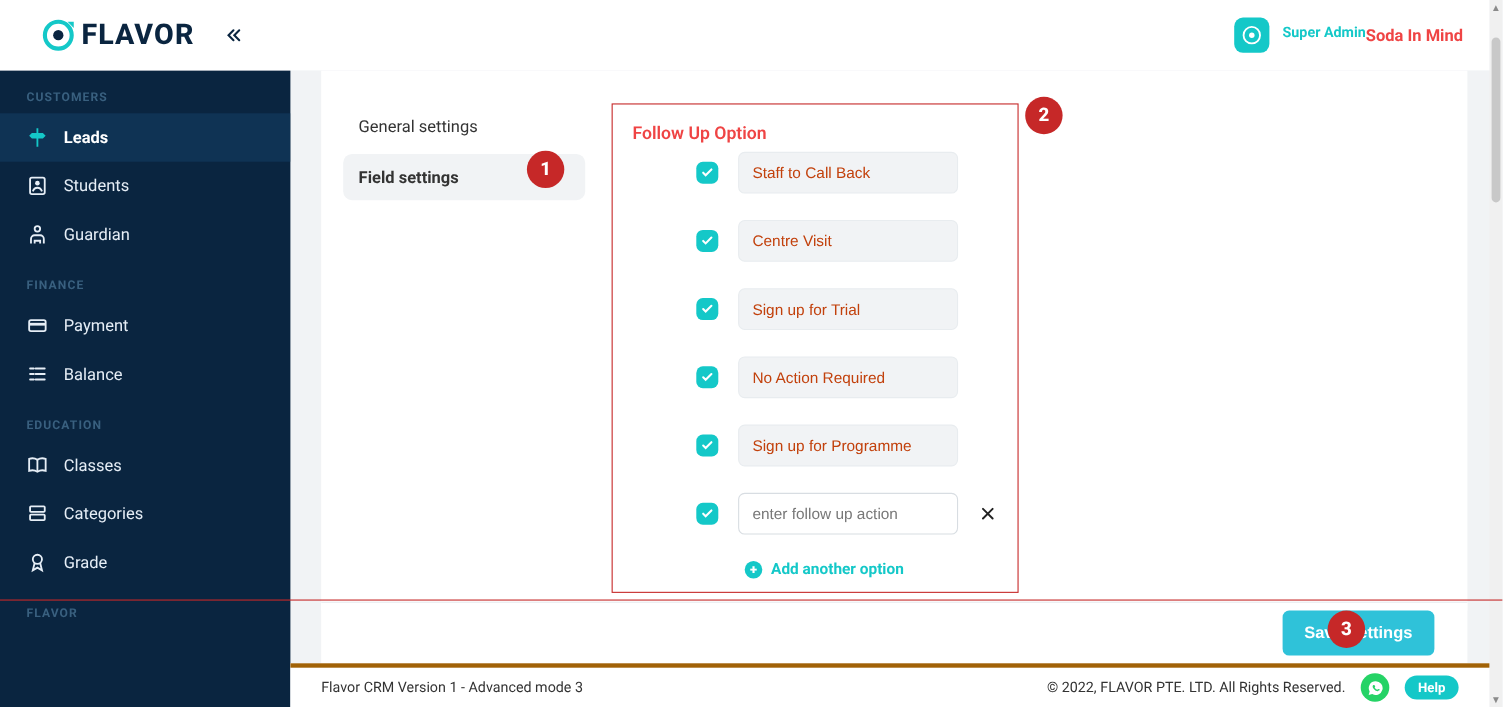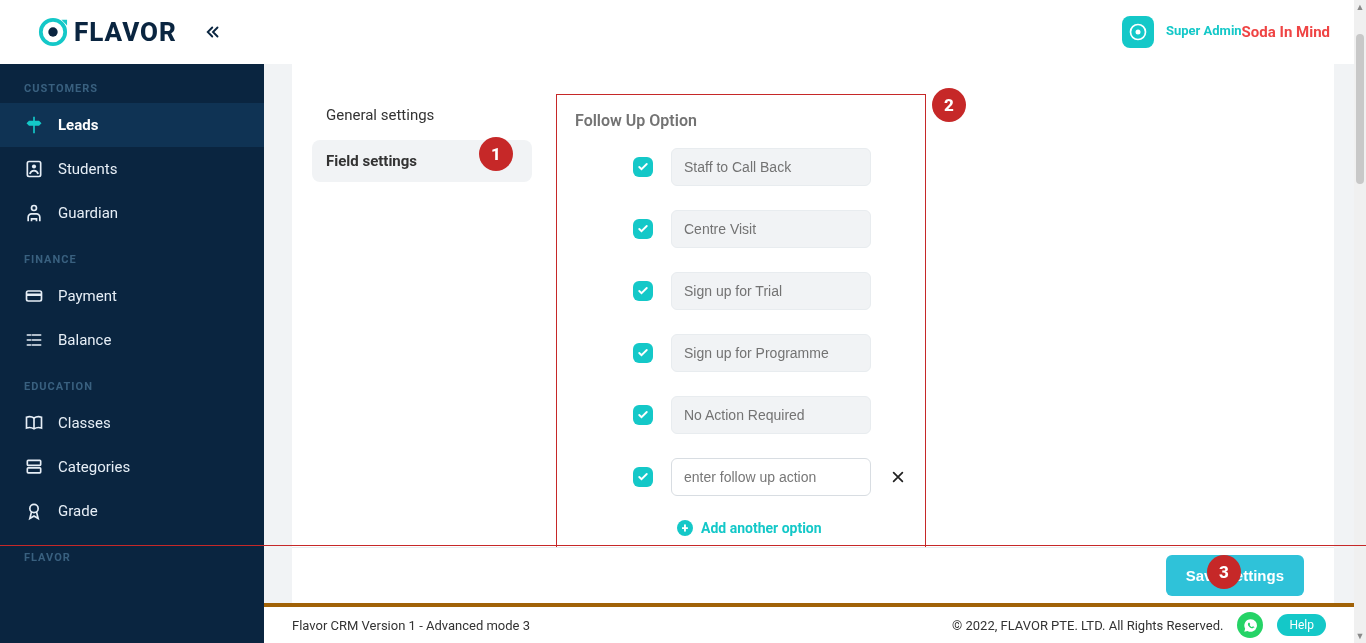--- a/index.html
+++ b/index.html
@@ -141,22 +141,22 @@
 
   .followup-box {
     border: 1px solid #c62828;
     padding: 16px 18px 12px;
     width: 370px;
     position: relative;
   }
   .followup-title {
     font-size: 16px;
     font-weight: 600;
-    color: #737373;
-    margin-bottom: 18px;
+    color: #ef4444;
+    margin-bottom: 8px;
   }
   .option-row {
     display: flex;
     align-items: center;
     gap: 18px;
     margin-bottom: 24px;
     padding-left: 58px;
   }
   .option-row:last-of-type { margin-bottom: 14px; }
   .chk {
@@ -168,21 +168,21 @@
   }
   .chk svg { width: 12px; height: 12px; fill: #fff; }
   .opt-field {
     flex: 1;
     max-width: 200px;
     background: #f1f3f5;
     border: 1px solid #e8ecef;
     border-radius: 6px;
     padding: 10px 12px;
     font-size: 14px;
-    color: #737373;
+    color: #c2410c;
   }
   .opt-field.empty {
     background: #fff;
     color: #999;
     border: 1px solid #d8dde2;
   }
   .opt-field.empty::placeholder { color: #777; }
   .remove-x {
     width: 20px; height: 20px;
     cursor: pointer;
@@ -266,21 +266,21 @@
     background: #25D366;
     display: inline-flex; align-items:center; justify-content:center;
     color: #fff;
   }
   .help-pill {
     background: #14c8c8;
     color: #fff;
     border-radius: 14px;
     padding: 4px 12px;
     font-size: 12px;
-    font-weight: 400;
+    font-weight: 700;
     cursor: pointer;
   }
 
   
   .anno-circle {
     position: absolute;
     width: 34px; height: 34px;
     border-radius: 50%;
     background: #c62828;
     color: #fff;
@@ -482,29 +482,29 @@
               </svg>
             </span>
           <input class="opt-field" value="Sign up for Trial" style="">
         </div>
         <div class="option-row">
           <span class="chk">
               <svg viewBox="0 0 16 16">
                 <path d="M3 8l3 3 7-7" fill="none" stroke="#fff" stroke-width="2.5" stroke-linecap="round"></path>
               </svg>
             </span>
-          <input class="opt-field" value="Sign up for Programme" style="">
+          <input class="opt-field" value="No Action Required" style="">
         </div>
         <div class="option-row">
           <span class="chk">
               <svg viewBox="0 0 16 16">
                 <path d="M3 8l3 3 7-7" fill="none" stroke="#fff" stroke-width="2.5" stroke-linecap="round"></path>
               </svg>
             </span>
-          <input class="opt-field" value="No Action Required" style="">
+          <input class="opt-field" value="Sign up for Programme" style="">
         </div>
         <div class="option-row">
           <span class="chk">
               <svg viewBox="0 0 16 16">
                 <path d="M3 8l3 3 7-7" fill="none" stroke="#fff" stroke-width="2.5" stroke-linecap="round"></path>
               </svg>
             </span>
           <input class="opt-field empty" placeholder="enter follow up action" style="">
           <span class="remove-x">
             <svg viewBox="0 0 16 16" width="14" height="14">

